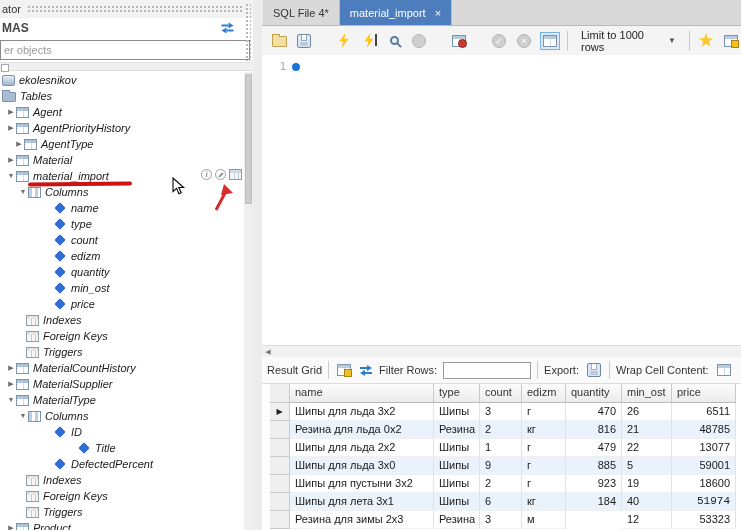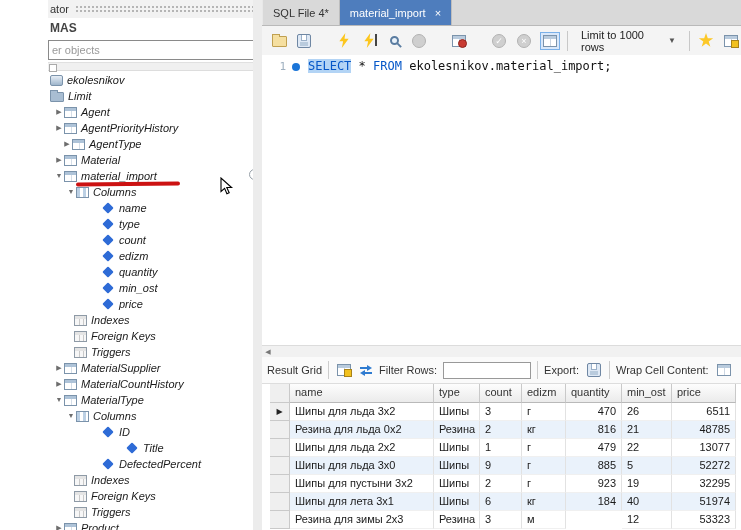--- a/index.html
+++ b/index.html
@@ -1,21 +1,21 @@
 <!DOCTYPE html>
 <html><head>
 <meta charset="utf-8">
 <style>
   * { box-sizing: border-box; margin: 0; padding: 0; }
   html,body { background:#fff; }
   body { font-family:"Liberation Sans","DejaVu Sans",sans-serif; font-size:11px; color:#1a1a1a; }
   .screen { position:relative; width:741px; height:530px; overflow:hidden; background:#fff; }
 
   
-  .nav-panel { position:absolute; left:0; top:0; width:253px; height:530px; background:#fff;margin-left:48px; }
+  .nav-panel { position:absolute; left:0; top:0; width:253px; height:530px; background:#fff; }
   .nav-top { height:18px; background:#f2f2f2; display:flex; align-items:center; }
   .nav-title { padding-left:2px; color:#333; }
   .grip { flex:1; height:9px; margin:0 10px 0 6px;
           background:radial-gradient(#b5b5b5 1px, transparent 1.3px); background-size:4px 4px; }
   .vgrip { position:absolute; right:2px; top:3px; width:6px; height:58px;
            background:radial-gradient(#b5b5b5 1px, transparent 1.3px); background-size:4px 4px; }
   .nav-schemas { height:20px; display:flex; align-items:center; justify-content:space-between; padding:0 18px 0 2px; }
   .nav-schemas .hdr { font-weight:bold; color:#444; font-size:12px; }
   .nav-filter { margin:2px 2px 0 0; height:20px; width:250px; border:1px solid #8a8a8a; background:#fff;
                 padding:0 3px; color:#888; font-size:11px; font-family:inherit; }
@@ -151,21 +151,21 @@
 
     <div class="tree">
         <div class="tree-row" style="padding-left: 0px;">
           <span class="expander none"></span>
           <span class="ticon i-schema"></span>
           <span class="tree-label">ekolesnikov</span>
         </div>
         <div class="tree-row" style="padding-left: 0px;">
           <span class="expander none"></span>
           <span class="ticon i-folder"></span>
-          <span class="tree-label">Limit</span>
+          <span class="tree-label">Tables</span>
         </div>
         <div class="tree-row" style="padding-left: 6px;">
           <span class="expander">▶</span>
           <span class="ticon i-table"></span>
           <span class="tree-label">Agent</span>
         </div>
         <div class="tree-row" style="padding-left: 6px;">
           <span class="expander">▶</span>
           <span class="ticon i-table"></span>
           <span class="tree-label">AgentPriorityHistory</span>
@@ -236,26 +236,26 @@
           <span class="tree-label">Foreign Keys</span>
         </div>
         <div class="tree-row" style="padding-left: 24px;">
           <span class="expander none"></span>
           <span class="ticon i-grid"></span>
           <span class="tree-label">Triggers</span>
         </div>
         <div class="tree-row" style="padding-left: 6px;">
           <span class="expander">▶</span>
           <span class="ticon i-table"></span>
+          <span class="tree-label">MaterialCountHistory</span>
+        </div>
+        <div class="tree-row" style="padding-left: 6px;">
+          <span class="expander">▶</span>
+          <span class="ticon i-table"></span>
           <span class="tree-label">MaterialSupplier</span>
-        </div>
-        <div class="tree-row" style="padding-left: 6px;">
-          <span class="expander">▶</span>
-          <span class="ticon i-table"></span>
-          <span class="tree-label">MaterialCountHistory</span>
         </div>
         <div class="tree-row" style="padding-left: 6px;">
           <span class="expander">▼</span>
           <span class="ticon i-table"></span>
           <span class="tree-label">MaterialType</span>
         </div>
         <div class="tree-row" style="padding-left: 18px;">
           <span class="expander">▼</span>
           <span class="ticon i-columns"></span>
           <span class="tree-label">Columns</span>
@@ -376,21 +376,20 @@
           <span class="mini-star"></span>
         </span>
       <span class="icon-wrap cut-icon">
           <span class="mini-grid yellow-dot"></span>
         </span>
     </div>
 
     <div class="editor">
       <div class="lnum">1</div>
       <div class="bp"></div>
-      <div class="codeline"><span class="tok-keyword tok-sel">SELECT</span><span class="tok-plain"> </span><span class="tok-plain">*</span><span class="tok-plain"> </span><span class="tok-keyword">FROM</span><span class="tok-plain"> </span><span class="tok-plain">ekolesnikov.material_import</span><span class="tok-plain">;</span></div>
     </div>
 
     <div class="hscroll">
       <span class="hbtn">◀</span>
     </div>
 
     <div class="rtool">
       <span class="lbl">Result Grid</span>
       <span class="rsep"></span>
       <span class="icon-wrap">
@@ -458,41 +457,41 @@
           <div class="gc" style="width: 64px; flex: 0 0 64px; text-align: right;">13077</div>
         </div>
         <div class="grow alt">
           <div class="gsel"></div>
           <div class="gc" style="width: 144px; flex: 0 0 144px; text-align: left;">Шипы для льда 3x0</div>
           <div class="gc" style="width: 46px; flex: 0 0 46px; text-align: left;">Шипы</div>
           <div class="gc" style="width: 42px; flex: 0 0 42px; text-align: left;">9</div>
           <div class="gc" style="width: 44px; flex: 0 0 44px; text-align: left;">г</div>
           <div class="gc" style="width: 56px; flex: 0 0 56px; text-align: right;">885</div>
           <div class="gc" style="width: 50px; flex: 0 0 50px; text-align: left;">5</div>
-          <div class="gc" style="width: 64px; flex: 0 0 64px; text-align: right;">52272</div>
+          <div class="gc" style="width: 64px; flex: 0 0 64px; text-align: right;">59001</div>
         </div>
         <div class="grow">
           <div class="gsel"></div>
           <div class="gc" style="width: 144px; flex: 0 0 144px; text-align: left;">Шипы для пустыни 3x2</div>
           <div class="gc" style="width: 46px; flex: 0 0 46px; text-align: left;">Шипы</div>
           <div class="gc" style="width: 42px; flex: 0 0 42px; text-align: left;">2</div>
           <div class="gc" style="width: 44px; flex: 0 0 44px; text-align: left;">г</div>
           <div class="gc" style="width: 56px; flex: 0 0 56px; text-align: right;">923</div>
           <div class="gc" style="width: 50px; flex: 0 0 50px; text-align: left;">19</div>
-          <div class="gc" style="width: 64px; flex: 0 0 64px; text-align: right;">32295</div>
+          <div class="gc" style="width: 64px; flex: 0 0 64px; text-align: right;">18600</div>
         </div>
         <div class="grow alt">
           <div class="gsel"></div>
           <div class="gc" style="width: 144px; flex: 0 0 144px; text-align: left;">Шипы для лета 3x1</div>
           <div class="gc" style="width: 46px; flex: 0 0 46px; text-align: left;">Шипы</div>
           <div class="gc" style="width: 42px; flex: 0 0 42px; text-align: left;">6</div>
           <div class="gc" style="width: 44px; flex: 0 0 44px; text-align: left;">кг</div>
           <div class="gc" style="width: 56px; flex: 0 0 56px; text-align: right;">184</div>
           <div class="gc" style="width: 50px; flex: 0 0 50px; text-align: left;">40</div>
-          <div class="gc" style="width: 64px; flex: 0 0 64px; text-align: right;">51974</div>
+          <div class="gc" style="width: 64px; flex: 0 0 64px; text-align: right; font-family: Liberation Mono, monospace;">51974</div>
         </div>
         <div class="grow">
           <div class="gsel"></div>
           <div class="gc" style="width: 144px; flex: 0 0 144px; text-align: left;">Резина для зимы 2x3</div>
           <div class="gc" style="width: 46px; flex: 0 0 46px; text-align: left;">Резина</div>
           <div class="gc" style="width: 42px; flex: 0 0 42px; text-align: left;">3</div>
           <div class="gc" style="width: 44px; flex: 0 0 44px; text-align: left;">м</div>
           <div class="gc" style="width: 56px; flex: 0 0 56px; text-align: right; margin-top: 20px;">344</div>
           <div class="gc" style="width: 50px; flex: 0 0 50px; text-align: left;">12</div>
           <div class="gc" style="width: 64px; flex: 0 0 64px; text-align: right;">53323</div>

